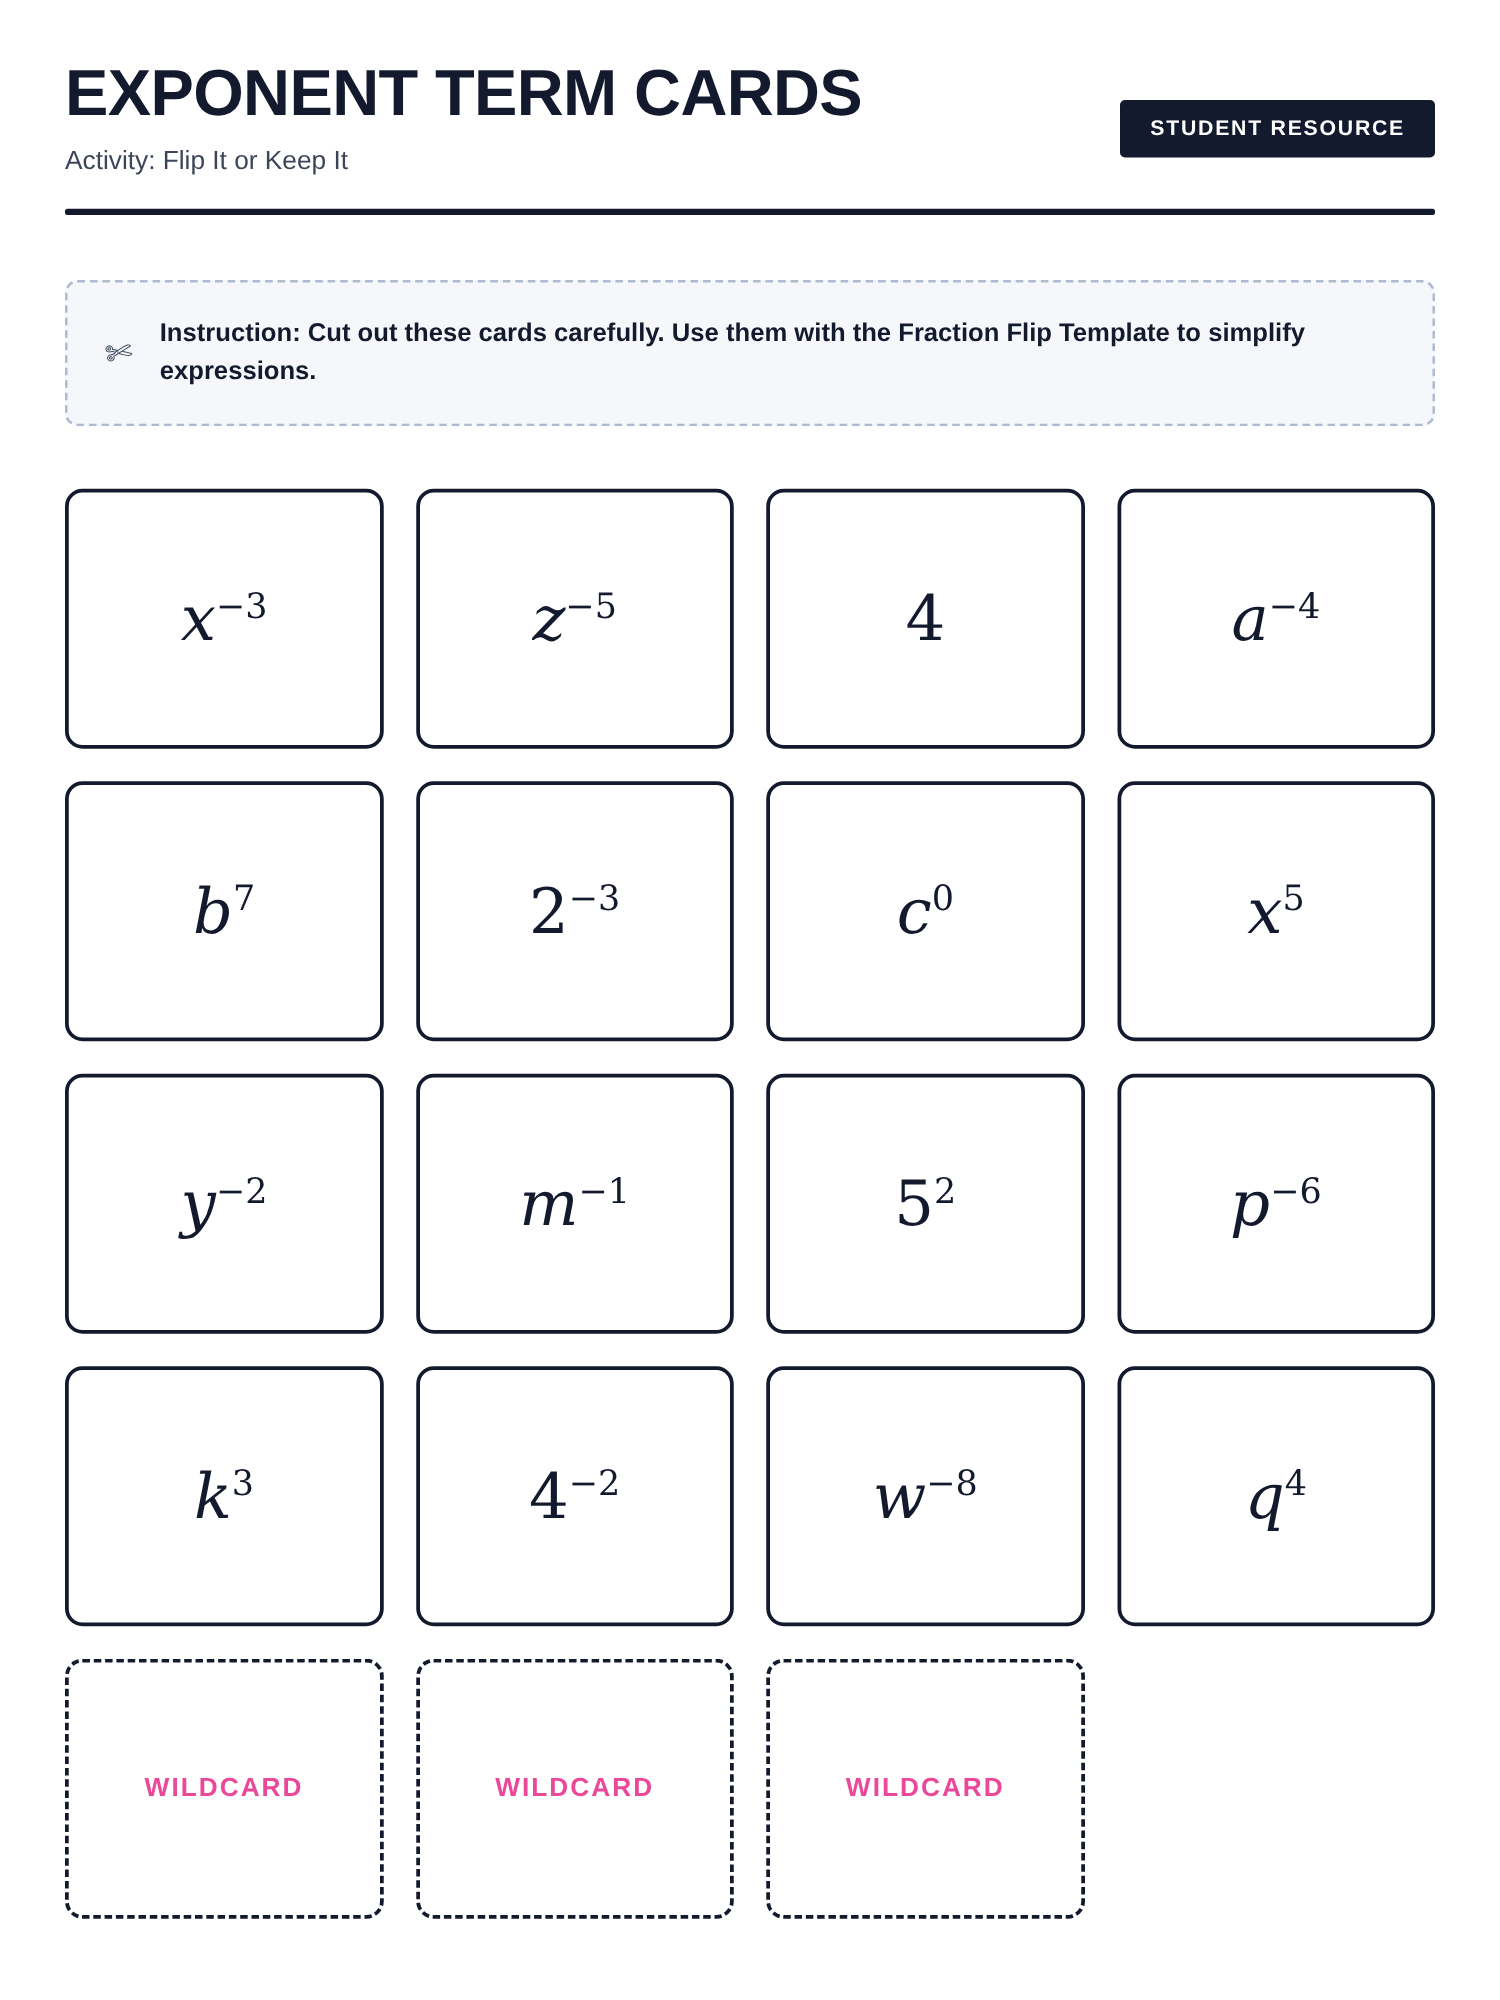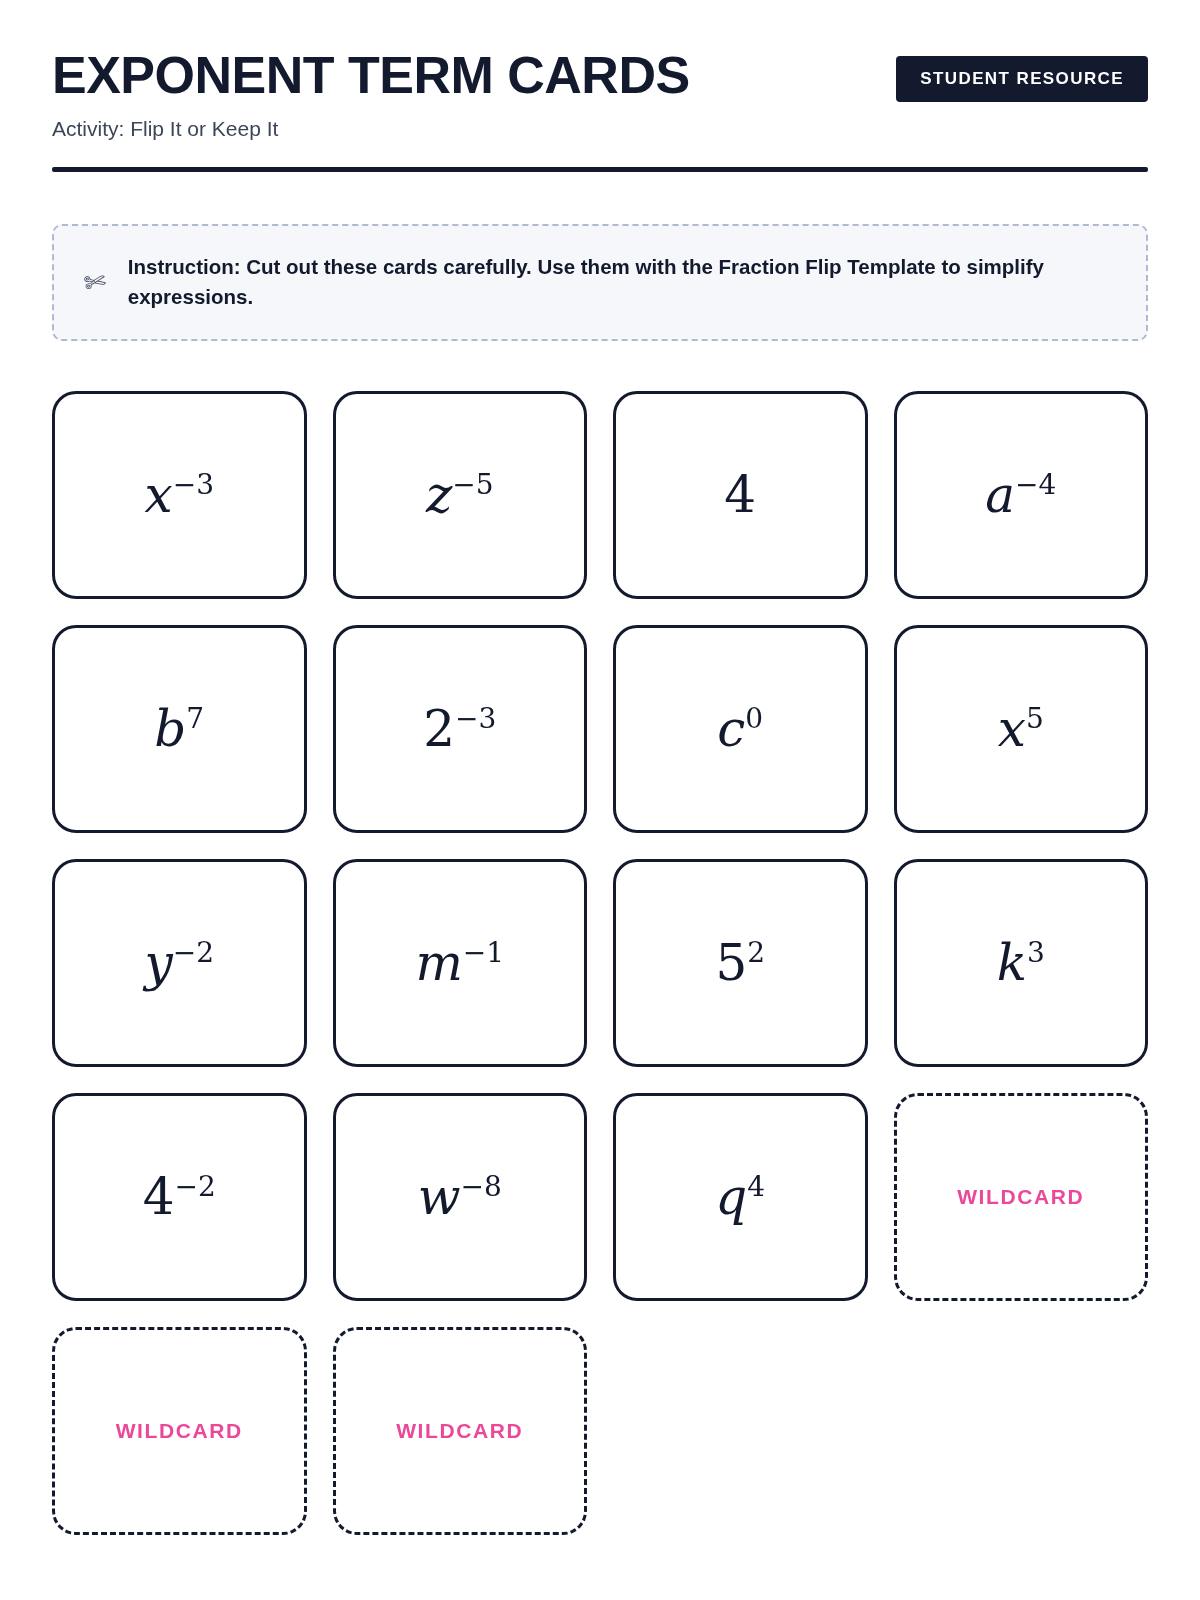--- a/index.html
+++ b/index.html
@@ -36,21 +36,21 @@
   }
   .subtitle {
     font-size: 21px;
     color: #3d4659;
     margin-top: 14px;
     font-weight: 400;
   }
   .badge {
     position: absolute;
     right: 0;
-    top: 8px;
+    top: 32px;
     background: #131a2e;
     color: #ffffff;
     font-size: 17px;
     font-weight: 700;
     letter-spacing: 1.4px;
     padding: 13px 24px;
     border-radius: 4px;
     text-transform: uppercase;
     white-space: nowrap;
   }
@@ -91,21 +91,21 @@
   
   .grid {
     margin-top: 50px;
     display: grid;
     grid-template-columns: repeat(4, 1fr);
     gap: 26px 26px;
   }
   .card {
     height: 208px;
     border: 3px solid #131a2e;
-    border-radius: 24px;
+    border-radius: 14px;
     background: #ffffff;
     display: flex;
     align-items: center;
     justify-content: center;
     box-sizing: border-box;
   }
   .card.wild {
     border: 3px dashed #131a2e;
   }
   .term {
@@ -178,20 +178,23 @@
       <div class="card">
         <span class="term"><span>y</span><sup>−2</sup></span>
       </div>
       <div class="card">
         <span class="term"><span>m</span><sup>−1</sup></span>
       </div>
       <div class="card">
         <span class="term numeric"><span>5</span><sup>2</sup></span>
       </div>
       <div class="card">
+        <span class="term"><span>p</span><sup>−6</sup></span>
+      </div>
+      <div class="card">
         <span class="term"><span>k</span><sup>3</sup></span>
       </div>
       <div class="card">
         <span class="term numeric"><span>4</span><sup>−2</sup></span>
       </div>
       <div class="card">
         <span class="term"><span>w</span><sup>−8</sup></span>
       </div>
       <div class="card">
         <span class="term"><span>q</span><sup>4</sup></span>

